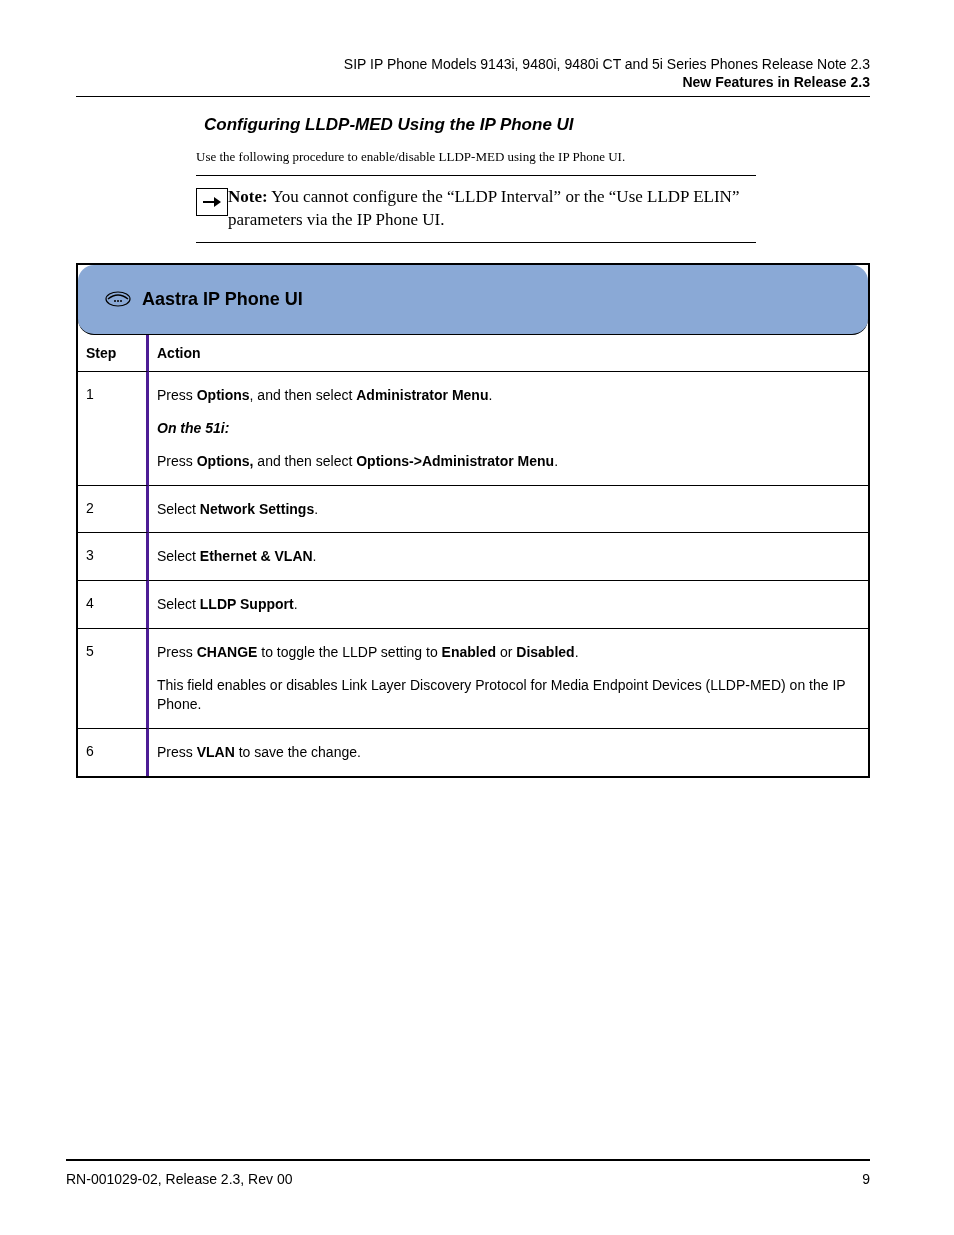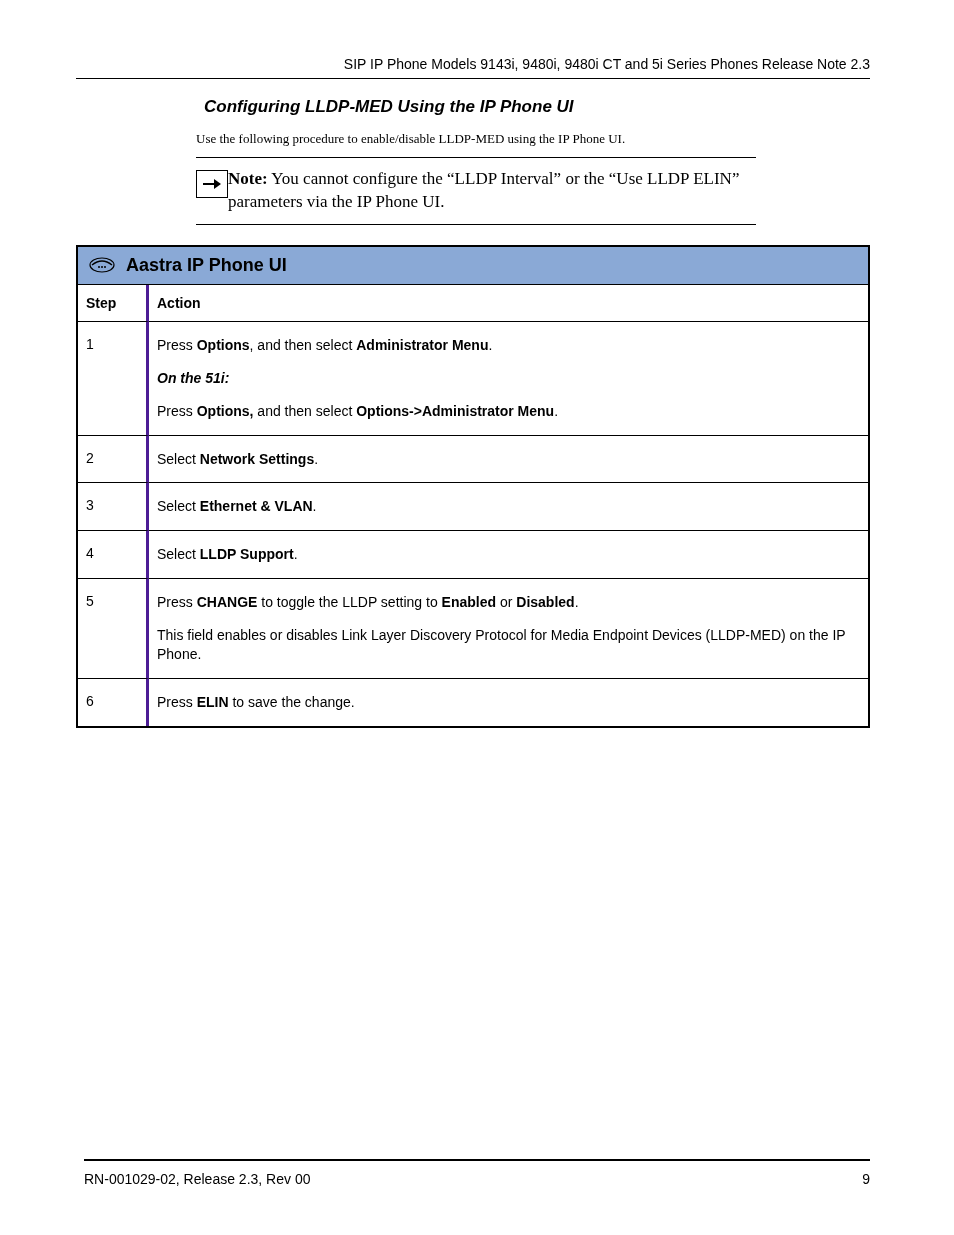--- a/index.html
+++ b/index.html
@@ -84,21 +84,22 @@
     border: 2px solid #000;
     border-collapse: separate;
     border-spacing: 0;
     box-sizing: border-box;
     font-family: Arial, Helvetica, sans-serif;
     font-size: 14px;
   }
   .proc-title-row td {
     background: #8aa9d6;
     border-bottom: 1px solid #000;
-    padding: 0;
+    padding: 16px;
+    border-radius: 16px;
   }
   .proc-title-inner {
     display: flex;
     align-items: center;
     column-gap: 10px;
     padding: 8px 10px;
     font-size: 18px;
     font-weight: bold;
   }
   .title-icon {
@@ -125,21 +126,21 @@
   }
   .proc-body .col-step {
     font-weight: normal;
   }
   .action p { margin: 0 0 14px 0; line-height:1.35; }
   .action p:last-child { margin-bottom: 0; }
   .action b { font-weight: bold; }
   .action .subhead { font-weight: bold; font-style: italic; }
   .footer {
     position: absolute;
-    left: 84px;
+    left: 66px;
     right: 76px;
     bottom: 48px;
   }
   .footer-rule {
     border: none;
     border-top: 2px solid #000;
     margin: 0 0 10px 0;
   }
   .footer-row {
     display: flex;
@@ -147,20 +148,21 @@
     font-family: Arial, Helvetica, sans-serif;
     font-size: 14px;
   }
 </style>
 </head>
 <body>
 
 <div class="page">
   <div class="header-block">
     <div class="header-product">SIP IP Phone Models 9143i, 9480i, 9480i CT and 5i Series Phones Release Note 2.3</div>
+    <div class="header-section">New Features in Release 2.3</div>
   </div>
   <hr class="header-rule">
 
   <div class="content">
     <h3 class="section-title">Configuring LLDP-MED Using the IP Phone UI</h3>
     <p class="intro">Use the following procedure to enable/disable LLDP-MED using the IP Phone UI.</p>
 
     <hr class="note-rule">
     <div class="note-row">
       <div class="arrow-box">
@@ -229,21 +231,21 @@
         <tr>
           <td class="col-step">5</td>
           <td class="action">
             <p>Press <b>CHANGE</b> to toggle the LLDP setting to <b>Enabled</b> or <b>Disabled</b>.</p>
             <p>This field enables or disables Link Layer Discovery Protocol for Media Endpoint Devices (LLDP-MED) on the IP Phone.</p>
           </td>
         </tr>
         <tr>
           <td class="col-step">6</td>
           <td class="action">
-            <p>Press <b>ELIN</b> to save the change.</p>
+            <p>Press <b>VLAN</b> to save the change.</p>
           </td>
         </tr>
       </tbody>
   </table>
 
   <div class="footer">
     <hr class="footer-rule">
     <div class="footer-row">
       <span>RN-001029-02, Release 2.3, Rev 00</span>
       <span>9</span>

